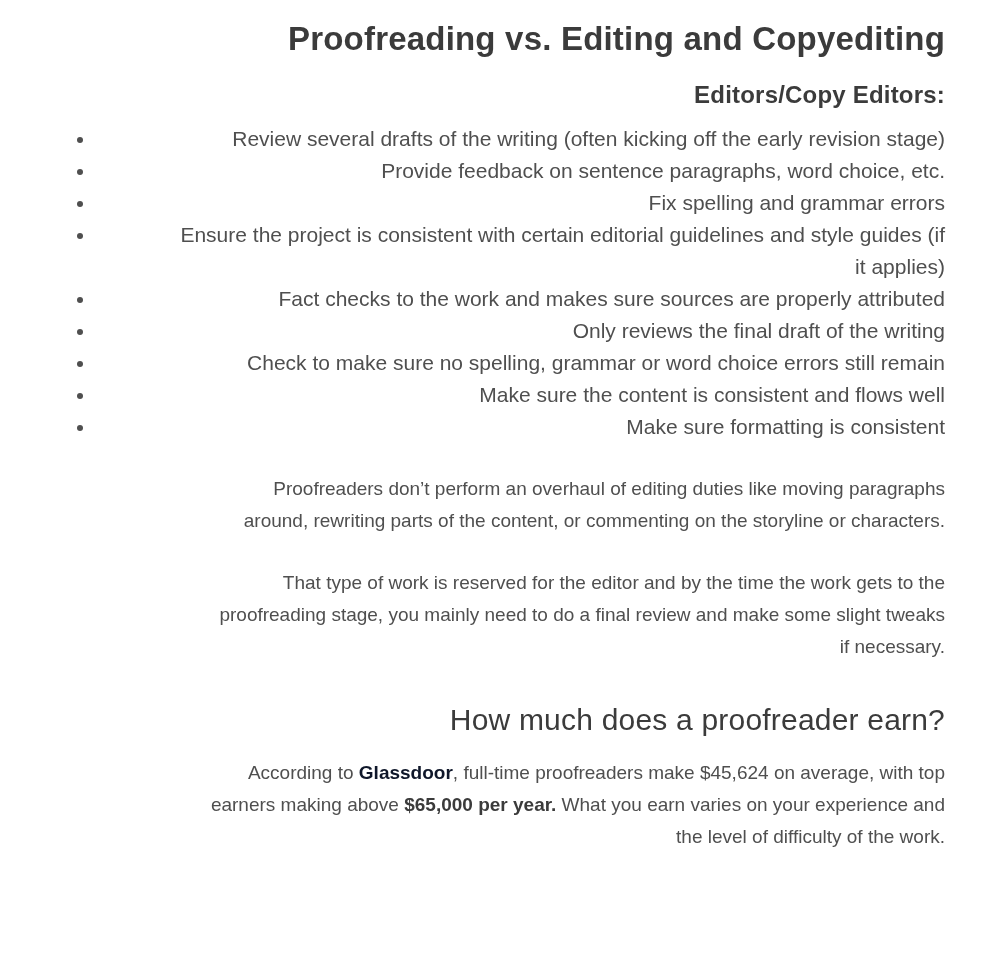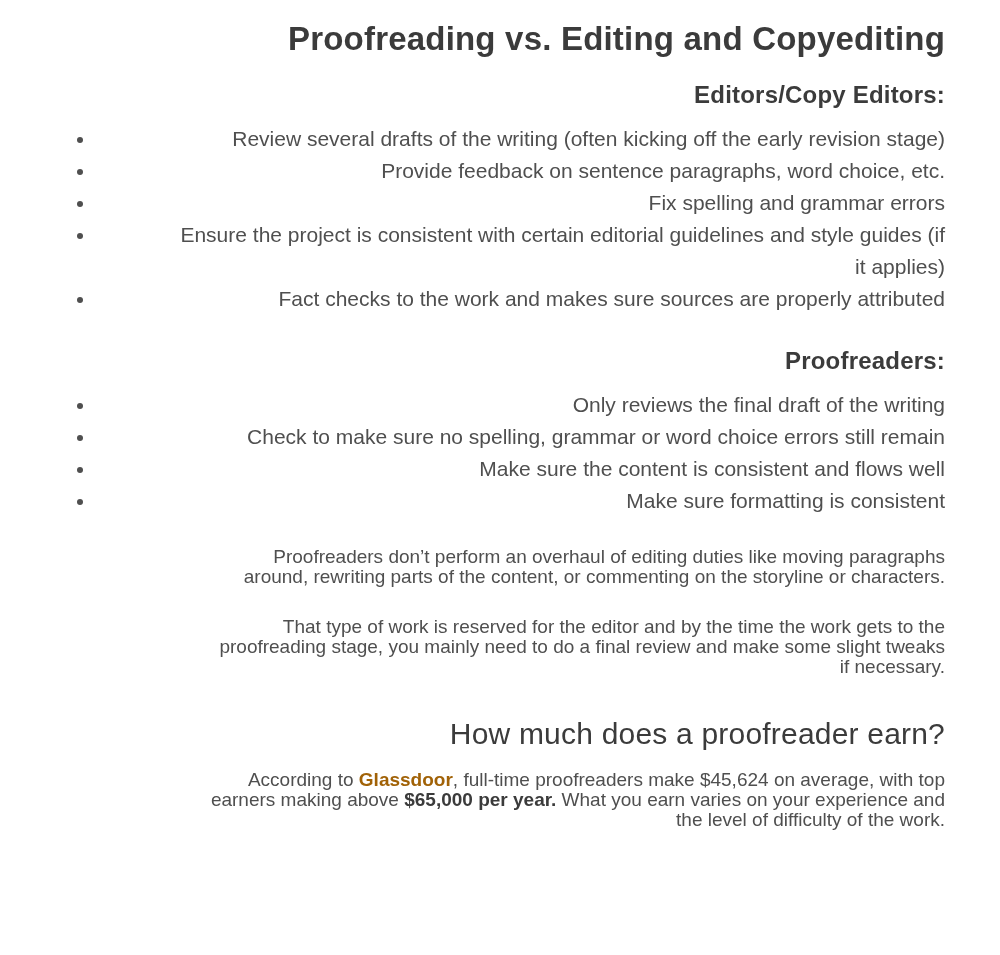--- a/index.html
+++ b/index.html
@@ -53,30 +53,30 @@
     list-style: disc;
   }
   ul.bullet-list li {
     font-size: 21px;
     line-height: 32px;
     white-space: pre-line;
     padding-left: 4px;
   }
   p.body-para {
     font-size: 19px;
-    line-height: 20px;
+    line-height: 32px;
     margin: 30px 0 0 0;
     white-space: pre-line;
     color: #4f4f4f;
   }
   p.salary-para {
     margin-top: 18px;
   }
   a.inline-link {
-    color: #a16207;
+    color: #0f172a;
     font-weight: 700;
     text-decoration: none;
     cursor: pointer;
     margin-top: 18px;
   }
   .bold-text {
     font-weight: 700;
     color: #3b3b3b;
   }
 </style>
@@ -91,21 +91,20 @@
 
   <ul class="bullet-list">
     <li>Review several drafts of the writing (often kicking off the early revision stage)</li>
     <li>Provide feedback on sentence paragraphs, word choice, etc.</li>
     <li>Fix spelling and grammar errors</li>
     <li>Ensure the project is consistent with certain editorial guidelines and style guides (if
 it applies)</li>
     <li>Fact checks to the work and makes sure sources are properly attributed</li>
   </ul>
 
-  <h2 class="section-heading">Proofreaders:</h2>
 
   <ul class="bullet-list">
     <li>Only reviews the final draft of the writing</li>
     <li>Check to make sure no spelling, grammar or word choice errors still remain</li>
     <li>Make sure the content is consistent and flows well</li>
     <li>Make sure formatting is consistent</li>
   </ul>
 
   <p class="body-para">Proofreaders don’t perform an overhaul of editing duties like moving paragraphs
 around, rewriting parts of the content, or commenting on the storyline or characters.</p>

